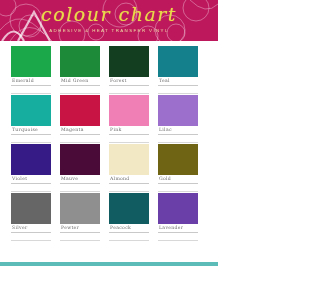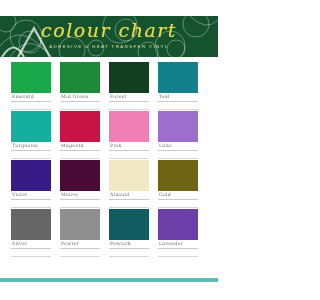--- a/index.html
+++ b/index.html
@@ -123,21 +123,21 @@
     width: 218px;
     height: 34px;
     background: #ffffff;
   }
 </style>
 </head>
 <body>
 
 <div class="page">
 
-  <div class="header" style="background: #14532d; margin-top: 16px;">
+  <div class="header" style="background: #be185d;">
     <svg class="header-swirls" viewBox="0 0 218 41" preserveAspectRatio="none">
       <g fill="none" stroke="#ffffff" stroke-opacity="0.42" stroke-width="0.8">
         <circle cx="26" cy="20" r="16"></circle>
         <circle cx="30" cy="26" r="11"></circle>
         <circle cx="120" cy="10" r="17"></circle>
         <circle cx="126" cy="14" r="11"></circle>
         <circle cx="170" cy="30" r="15"></circle>
         <circle cx="176" cy="33" r="9"></circle>
         <circle cx="196" cy="8" r="13"></circle>
         <circle cx="72" cy="34" r="13"></circle>

